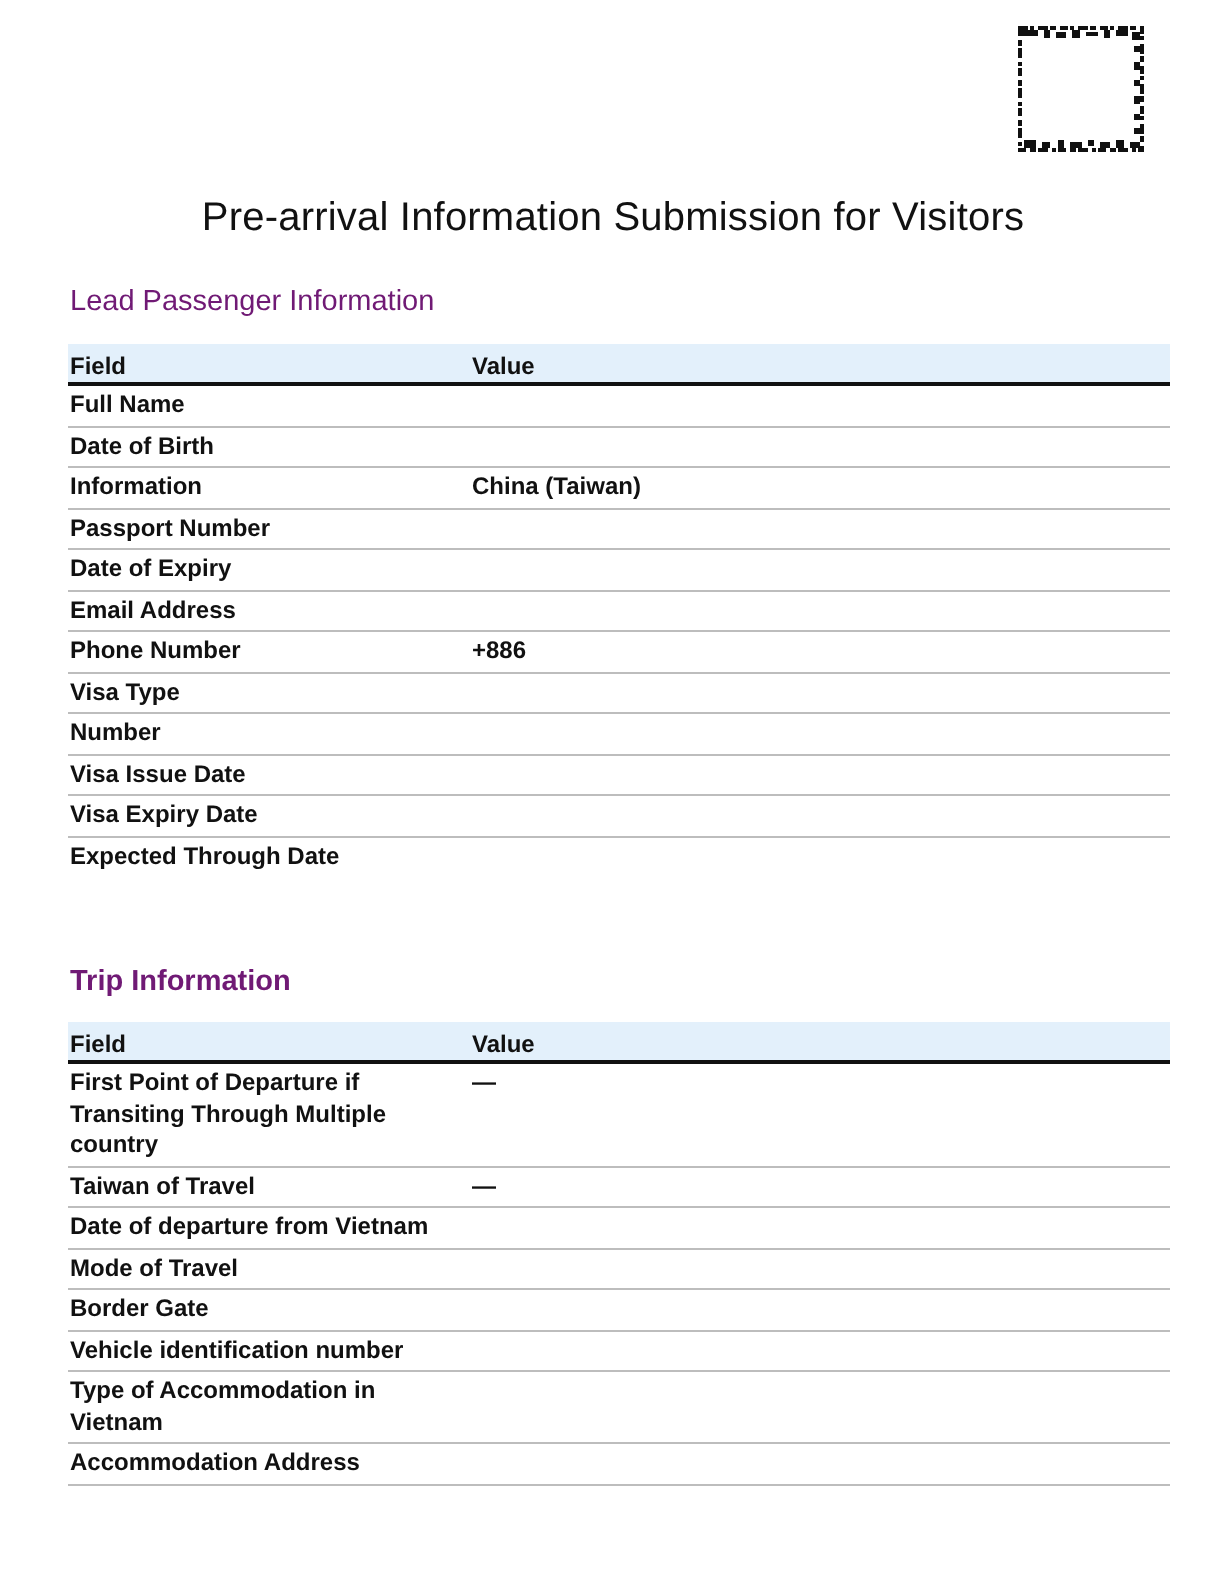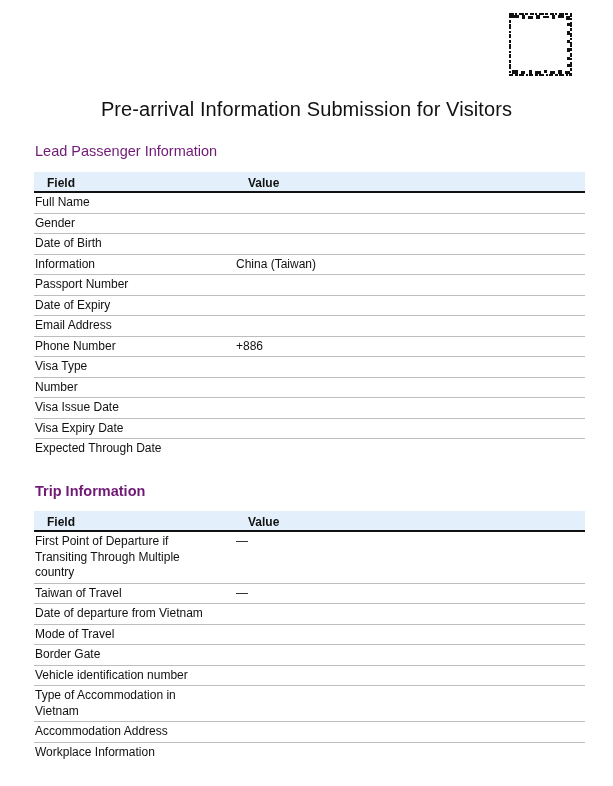--- a/index.html
+++ b/index.html
@@ -18,26 +18,27 @@
     }
     .section-heading {
       position: absolute; left: 35px; font-size: 14.5px; color: #701a75;
     }
     table.info {
       position: absolute; left: 34px; width: 551px;
       border-collapse: collapse; font-size: 12px; color: #111;
     }
     table.info th {
       background: #e3f0fb; text-align: left; font-weight: bold;
-      padding: 3px 1px 1px 13px; height: 15px; border-bottom: 2px solid #111;
+      padding: 3px 1px 1px 1px; height: 15px; border-bottom: 2px solid #111;
       font-size: 12px;
     }
     table.info td {
       padding: 2px 1px 2px 1px; vertical-align: top; line-height: 15.5px;
       border-bottom: 1px solid #bdbdbd;
+      font-weight: bold;
     }
     table.info tr.last td { border-bottom: none; }
     table.info col.c1 { width: 201px; }
     .field-cell { padding-right: 20px !important; }
   </style>
 </head>
 <body>
 
 <div class="qr">
   <svg viewBox="0 0 63 63">
@@ -82,24 +83,20 @@
     </colgroup>
   <thead>
     <tr>
       <th>Field</th>
       <th>Value</th>
     </tr>
   </thead>
   <tbody>
     <tr>
         <td>Full Name</td>
-        <td></td>
-      </tr>
-    <tr>
-        <td>Gender</td>
         <td></td>
       </tr>
     <tr>
         <td>Date of Birth</td>
         <td></td>
       </tr>
     <tr>
         <td>Information</td>
         <td>China (Taiwan)</td>
       </tr>
@@ -181,18 +178,14 @@
         <td></td>
       </tr>
     <tr>
         <td class="field-cell">Type of Accommodation in Vietnam</td>
         <td></td>
       </tr>
     <tr>
         <td>Accommodation Address</td>
         <td></td>
       </tr>
-    <tr class="last">
-        <td>Workplace Information</td>
-        <td></td>
-      </tr>
   </tbody>
 </table>
 
 </body></html>

